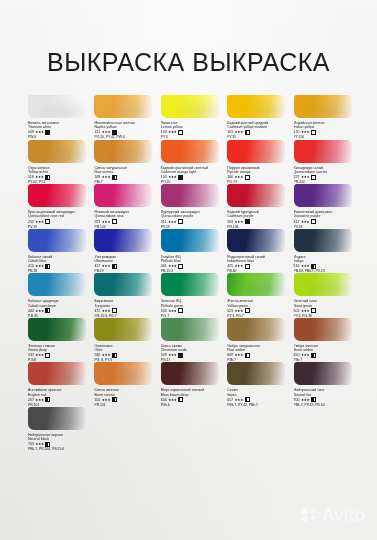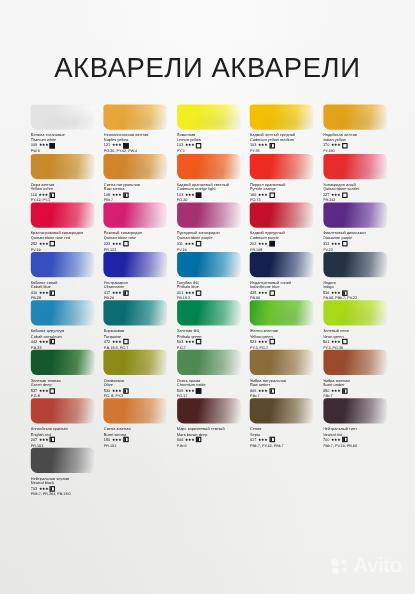--- a/index.html
+++ b/index.html
@@ -67,21 +67,21 @@
   }
   .wm-dots{position:relative;width:17px;height:15px;}
   .wm-dots i{position:absolute;background:#fff;border-radius:50%;display:block;box-shadow:0 0 1px rgba(0,0,0,.06);}
   .wm-text{color:#fff;font-size:19px;font-weight:700;letter-spacing:-.6px;text-shadow:0 0 1px rgba(0,0,0,.05);}
 </style>
 </head>
 <body>
 
 <div class="sheet"></div>
 
-<div class="title">АКВАРЕЛИ АКВАРЕЛИ</div>
+<div class="title">ВЫКРАСКА ВЫКРАСКА</div>
 
 <div class="grid">
     <div class="row">
       <div class="cell">
         <div class="swatch" style="background: linear-gradient(100deg, rgb(227, 227, 227) 0%, rgb(227, 227, 227) 34%, rgb(241, 241, 241) 72%, rgba(255, 255, 255, 0.55) 100%);"></div>
         <div class="lbl">
           <div class="ru">Белила титановые</div>
           <div class="en">Titanium white</div>
           <div class="meta">
             <span>009</span>

